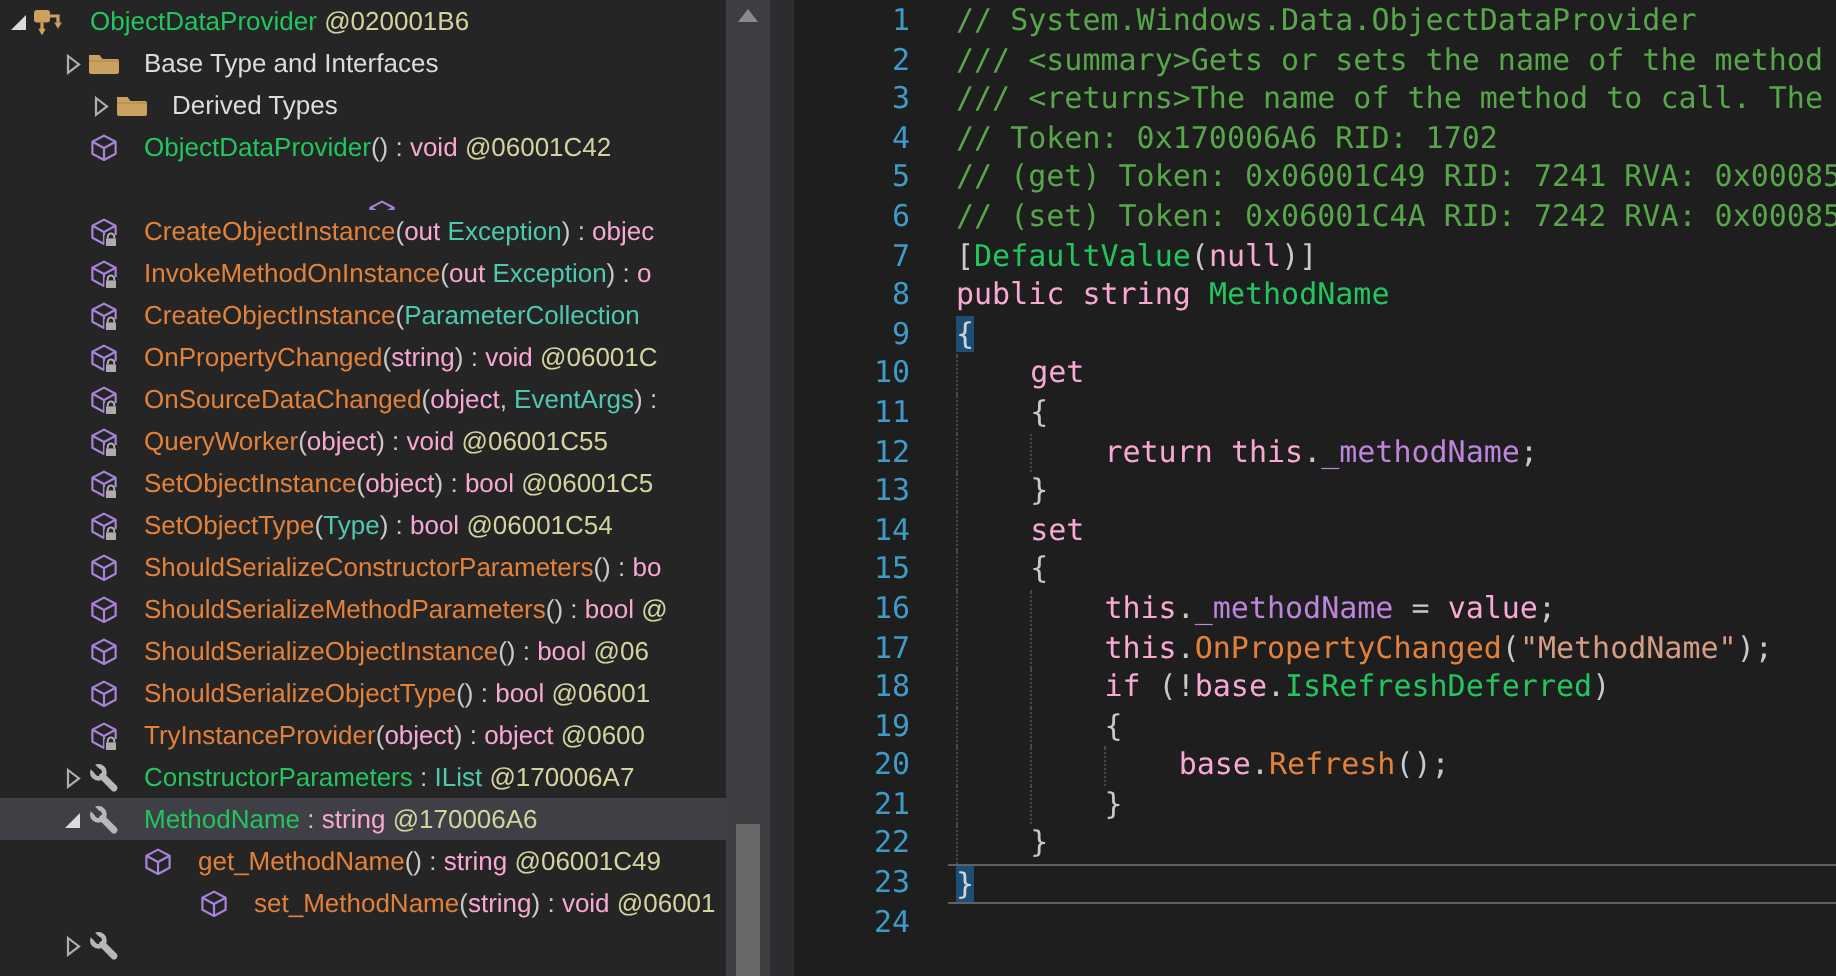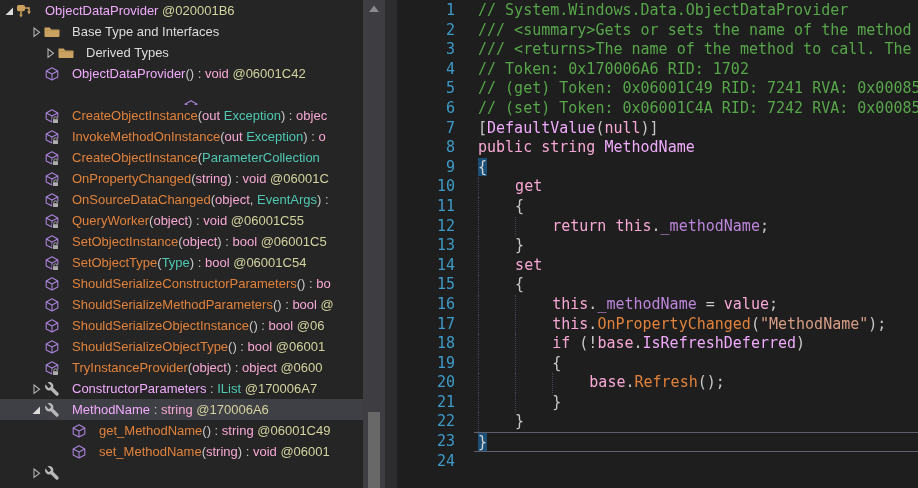--- a/index.html
+++ b/index.html
@@ -8,21 +8,21 @@
 
   
   .tree-pane{width:363px;height:488px;background:#252526;overflow:hidden;flex:0 0 363px;}
   .trow{height:21px;display:flex;align-items:center;white-space:nowrap;font-size:13px;overflow:hidden;}
   .trow.sel{background:#3F3F46;}
   .arrow{flex:0 0 14px;width:14px;height:16px;display:inline-flex;align-items:center;justify-content:center;}
   .ticon{flex:0 0 18px;width:18px;height:16px;margin-right:11px;display:inline-flex;align-items:center;justify-content:center;}
   .tlabel{white-space:pre;}
 
   
-  .sg-type{color:#f0abfc;}
+  .sg-type{color:#22c55e;}
   .sg-cls{color:#4EC9B0;}
   .sg-addr{color:#D3D39F;}
   .sg-plain{color:#DCDCDC;}
   .sg-method{color:#E2823A;}
   .sg-kw{color:#f9a8d4;}
   .sg-punct{color:#C8C8C8;}
   .sg-comment{color:#57A64A;}
   .sg-str{color:#D69D85;}
   .sg-field{color:#BD85DC;}
   .sg-brace{color:#D4D4D4;background:#1B4F78;}
@@ -304,21 +304,21 @@
       <div class="trow" style="padding-left: 56px;">
         <span class="arrow"></span>
         <span class="ticon">
           <svg width="16" height="16" viewBox="0 0 16 16">
             <path d="M8 1.8 13.8 4.9 V10.9 L8 14 2.2 10.9 V4.9 Z" fill="none" stroke="#A983D9" stroke-width="1.1" stroke-linejoin="round"></path>
             <path d="M2.2 4.9 8 8 13.8 4.9 M8 8 V14" fill="none" stroke="#A983D9" stroke-width="1.1" stroke-linejoin="round"></path>
           </svg>
         </span>
         <span class="tlabel"><span class="sg-method">get_MethodName</span><span class="sg-punct">() : </span><span class="sg-kw">string</span><span class="sg-plain"> </span><span class="sg-addr">@06001C49</span></span>
       </div>
-      <div class="trow" style="padding-left: 56px;">
+      <div class="trow" style="padding-left: 84px;">
         <span class="arrow"></span>
         <span class="ticon">
           <svg width="16" height="16" viewBox="0 0 16 16">
             <path d="M8 1.8 13.8 4.9 V10.9 L8 14 2.2 10.9 V4.9 Z" fill="none" stroke="#A983D9" stroke-width="1.1" stroke-linejoin="round"></path>
             <path d="M2.2 4.9 8 8 13.8 4.9 M8 8 V14" fill="none" stroke="#A983D9" stroke-width="1.1" stroke-linejoin="round"></path>
           </svg>
         </span>
         <span class="tlabel"><span class="sg-method">set_MethodName</span><span class="sg-punct">(</span><span class="sg-kw">string</span><span class="sg-punct">) : </span><span class="sg-kw">void</span><span class="sg-plain"> </span><span class="sg-addr">@06001</span></span>
       </div>
       <div class="trow" style="padding-left: 29px;">

